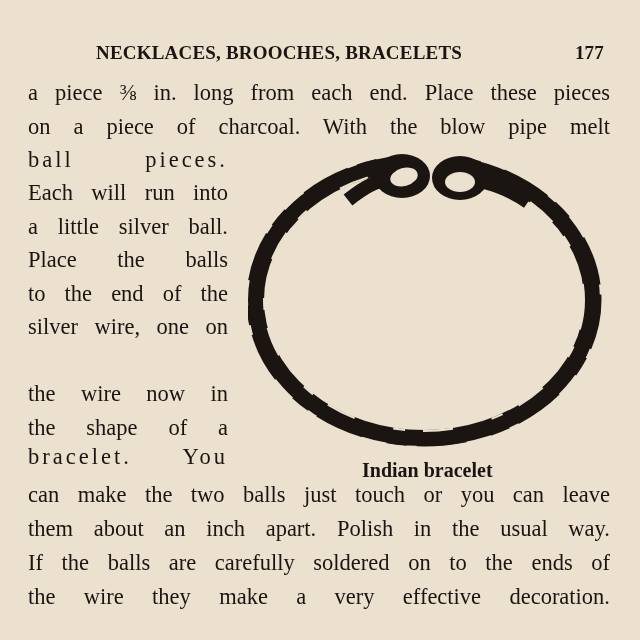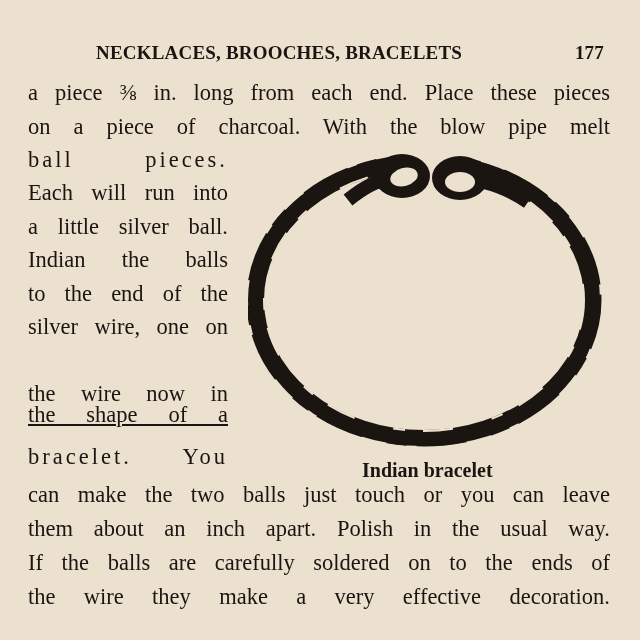--- a/index.html
+++ b/index.html
@@ -40,25 +40,25 @@
     <span class="title">NECKLACES, BROOCHES, BRACELETS</span>
     <span class="pnum">177</span>
   </div>
 
   <div class="line full" style="top:80px;">a piece ⅜ in. long from each end.   Place these pieces</div>
   <div class="line full" style="top:114px;">on a piece of charcoal.  With the blow pipe melt</div>
 
   <div class="line narrow" style="top:147px; letter-spacing:3px;">ball pieces.</div>
   <div class="line narrow" style="top:180px;">Each will run into</div>
   <div class="line narrow" style="top:214px;">a little silver ball.</div>
-  <div class="line narrow" style="top:247px;">Indian the balls</div>
+  <div class="line narrow" style="top:247px;">Place the balls</div>
   <div class="line narrow" style="top:281px;">to the end of the</div>
   <div class="line narrow" style="top:314px;">silver wire, one on</div>
   <div class="line narrow" style="top:381px;">the wire now in</div>
-  <div class="line narrow" style="top:402px;text-decoration:underline;">the shape of a</div>
+  <div class="line narrow" style="top:415px;">the shape of a</div>
   <div class="line narrow" style="top:424px; letter-spacing:3px;margin-top:20px;">bracelet. You</div>
 
   <div class="line full" style="top:482px;">can make the two balls just touch or you can leave</div>
   <div class="line full" style="top:516px;">them about an inch apart.  Polish in the usual way.</div>
   <div class="line full" style="top:550px;">If the balls are carefully soldered on to the ends of</div>
   <div class="line full" style="top:584px;font-family:Liberation Serif, serif;">the wire they make a very effective decoration.</div>
 
   <svg class="figure" viewBox="0 0 360 300">
 
     <ellipse cx="176" cy="150" rx="168" ry="138" fill="none" stroke="#1b1512" stroke-width="16"></ellipse>

